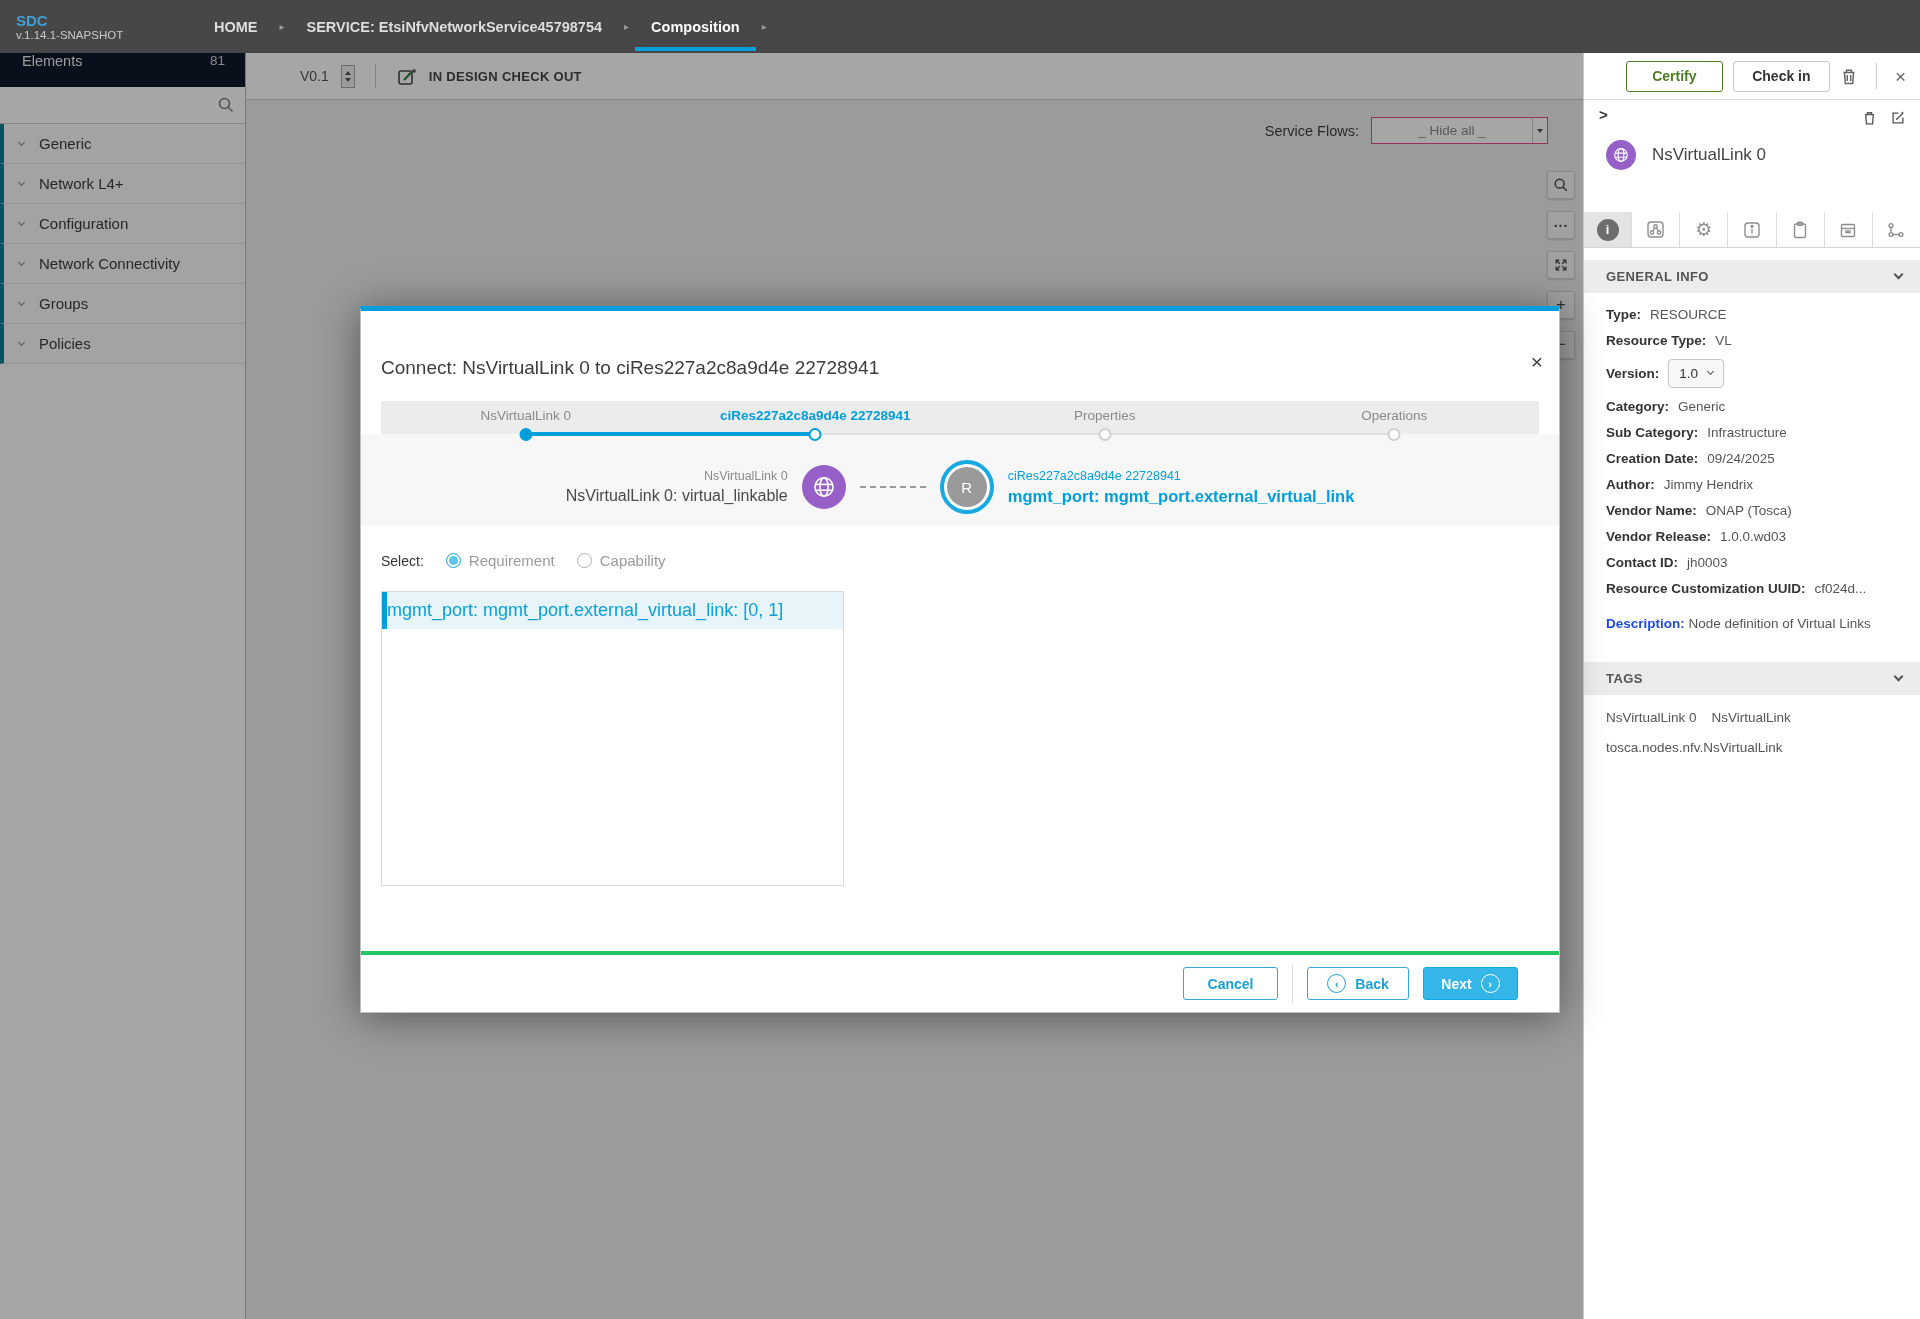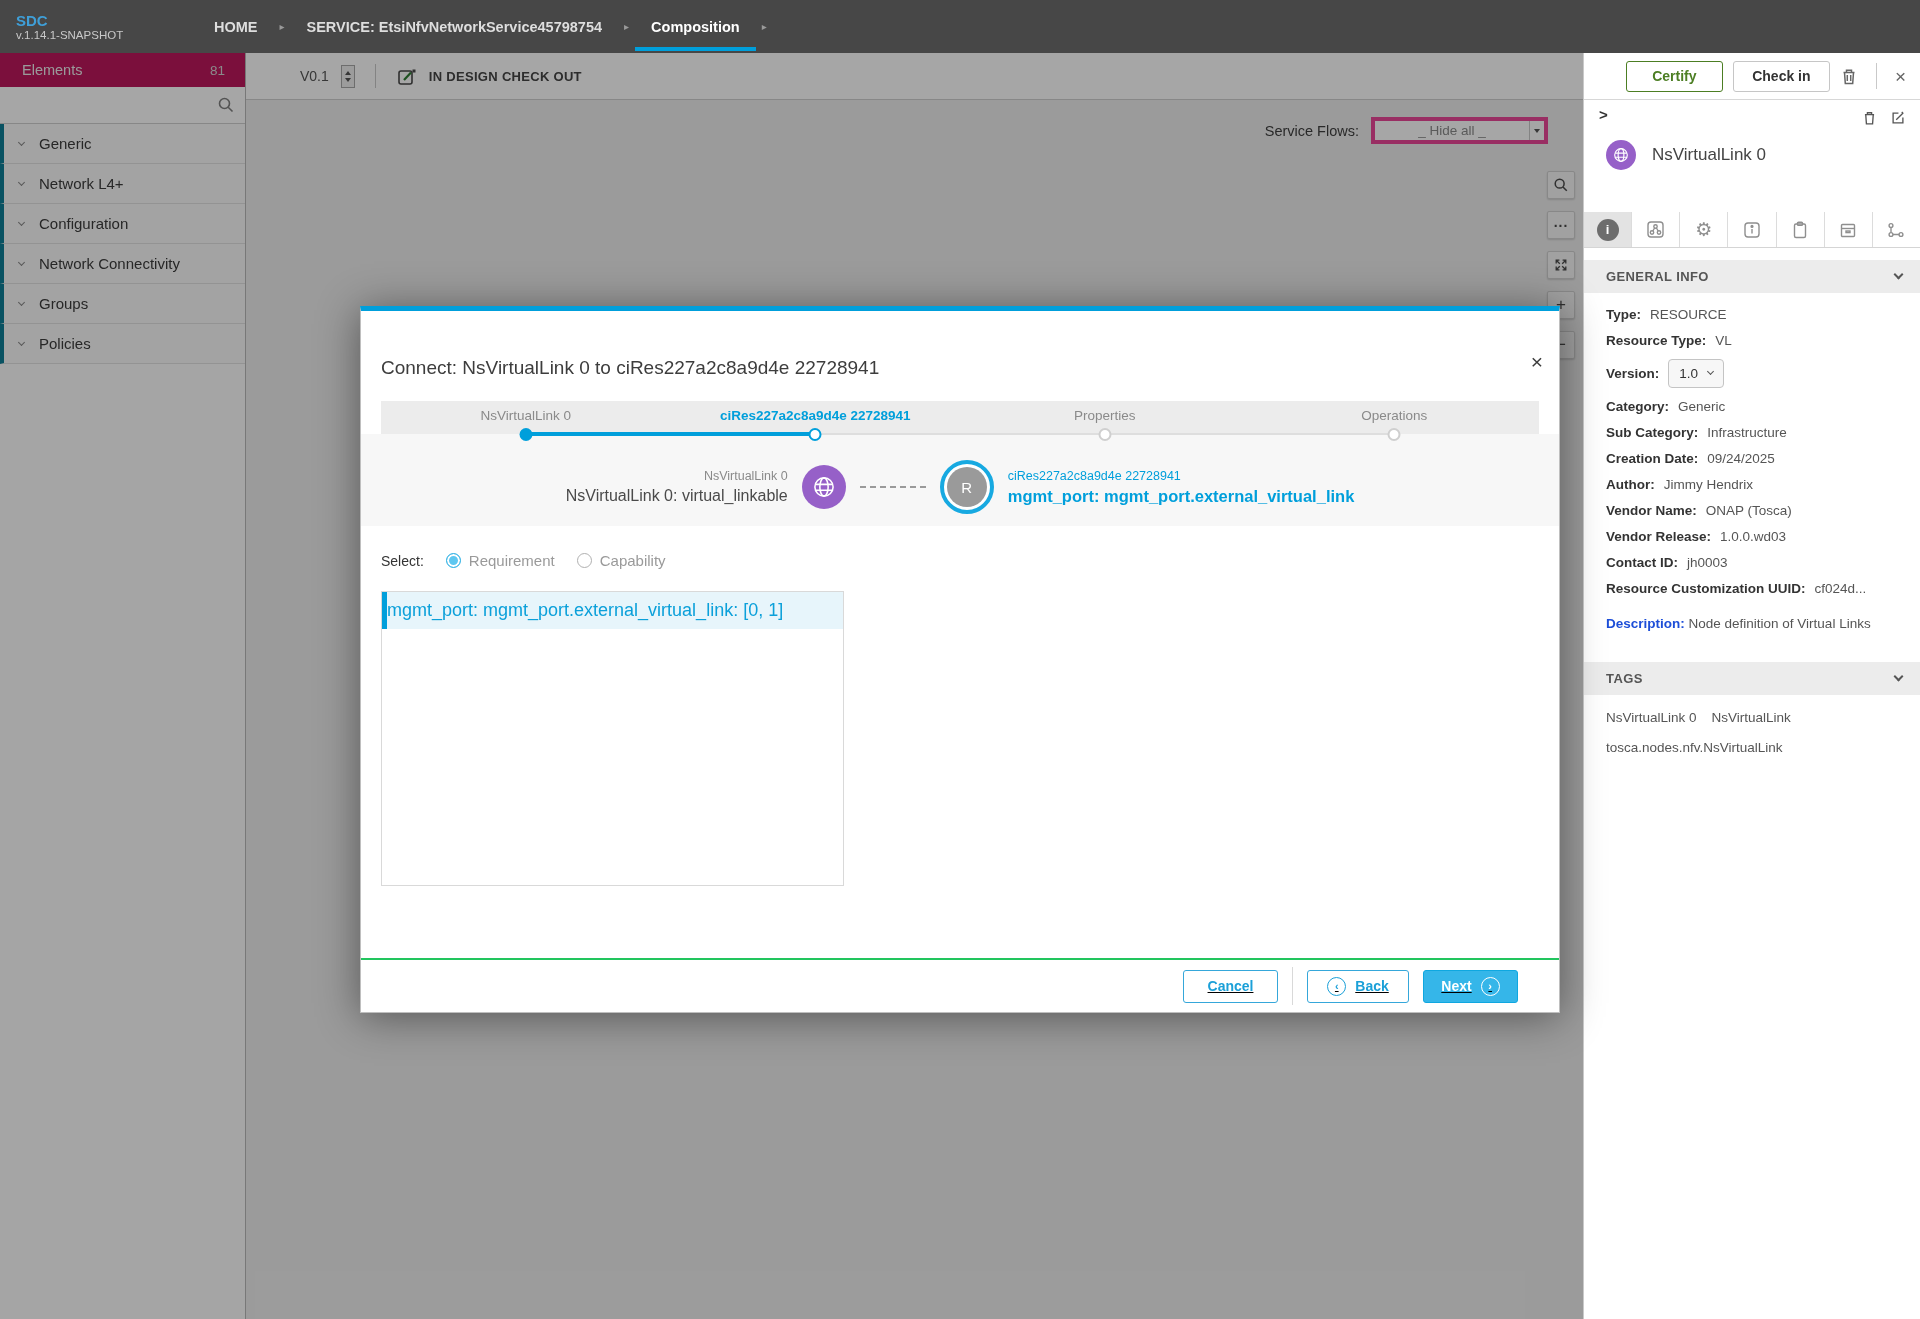--- a/index.html
+++ b/index.html
@@ -16,21 +16,21 @@
   .breadcrumbs { display:flex; align-items:center; gap:22px; margin-left:14px; }
   .crumb { position:relative; color:#dedede; font-size:14.5px; font-weight:700; cursor:pointer; }
   .crumb.active { color:#ffffff; }
   .crumb.active::after { content:""; position:absolute; left:-16px; right:-16px; bottom:-16px;
     height:4px; background:#009fdb; }
   .crumb-arrow { color:#9a9a9a; font-size:10px; }
 
   
   .sidebar { position:absolute; left:0; top:53px; width:246px; bottom:0; background:#fdfdfd;
     border-right:1px solid #b9b9b9; }
-  .side-head { height:34px; background:#be185d; color:#ededed; display:flex; align-items:center;
+  .side-head { height:34px; background:#0f172a; color:#ededed; display:flex; align-items:flex-start;
     justify-content:space-between; padding:0 20px 0 22px; font-size:14.5px; }
   .side-count { color:#d5d5d5; font-size:13.5px; }
   .side-search { position:relative; height:37px; background:#fff; border-bottom:1px solid #cfcfcf; }
   .side-search input { width:100%; height:100%; border:0; outline:none; background:transparent;
     padding:0 36px 0 12px; font-size:13px; color:#444; }
   .side-search svg { position:absolute; right:10px; top:9px; }
   .side-item { height:40px; display:flex; align-items:center; gap:15px; padding-left:15px;
     background:#fafafa; border-bottom:1px solid #e2e2e2; border-left:4px solid #0f7f97;
     font-size:15px; color:#3c3c3c; cursor:pointer; }
   .chev-sm { display:inline-block; width:5px; height:5px; border-right:1.5px solid #878787;
@@ -44,21 +44,21 @@
   .spinner { width:14px; height:23px; border:1px solid #a8a8a8; background:#f0f0f0; display:flex;
     flex-direction:column; align-items:center; justify-content:center; gap:3px; cursor:pointer; }
   .tri-up { width:0; height:0; border-left:3.5px solid transparent; border-right:3.5px solid transparent;
     border-bottom:4px solid #555; }
   .tri-down { width:0; height:0; border-left:3.5px solid transparent; border-right:3.5px solid transparent;
     border-top:4px solid #555; }
   .vdiv { width:1px; height:24px; background:#c9c9c9; margin:0 8px; }
   .ws-status { font-size:13px; font-weight:700; color:#454545; letter-spacing:.3px; }
   .service-flows { position:absolute; top:64px; right:35px; display:flex; align-items:center; gap:12px; }
   .sf-label { font-size:14.5px; color:#3f3f3f; }
-  .sf-select { width:177px; height:27px; background:#fff; border:4px solid #ec4899; display:flex;
+  .sf-select { width:177px; height:27px; background:#fff; border:1px solid #ec4899; display:flex;
     align-items:center; cursor:pointer; }
   .sf-value { flex:1; text-align:center; font-size:13.5px; color:#8a8a8a; }
   .sf-arrow { width:15px; height:100%; border-left:1px solid #c9c9c9; display:flex; align-items:center;
     justify-content:center; background:#fdfdfd; }
   .zoom-col { position:absolute; right:8px; top:118px; display:flex; flex-direction:column; gap:12px; }
   .zoom-btn { width:28px; height:28px; background:#f7f7f7; border:1px solid #d2d2d2; border-radius:2px;
     display:flex; align-items:center; justify-content:center; cursor:pointer; color:#4a4a4a;
     font-size:14px; box-shadow:0 1px 2px rgba(0,0,0,.15); }
 
   
@@ -154,22 +154,22 @@
   .m-dropdown { margin:6px 20px 0; width:463px; height:30px; border:1px solid #cfcfcf; background:#fdfdfd;
     display:flex; align-items:center; cursor:pointer; }
   .m-dropdown-value { flex:1; padding-left:10px; font-size:15px; color:#666; }
   .m-dropdown-arrow { width:17px; height:100%; border-left:1px solid #cfcfcf; display:flex;
     align-items:center; justify-content:center; background:#fff; }
   .m-list { margin:22px 20px 0; width:463px; height:295px; border:1px solid #d9d9d9; background:#fff;
     overflow:hidden; }
   .m-list-item { height:37px; line-height:37px; padding-left:0; font-size:18px; color:#0ba0da;
     cursor:pointer; }
   .m-list-item.sel { background:#e7f5fb; border-left:5px solid #009fdb; }
-  .m-footer { position:absolute; left:0; right:0; bottom:0; height:54px; border-top:2px solid #22c55e;
-    display:flex; align-items:center; justify-content:flex-end; padding-right:41px; gap:14px;text-decoration:underline; }
+  .m-footer { position:absolute; left:0; right:0; bottom:0; height:61px; border-top:4px solid #22c55e;
+    display:flex; align-items:center; justify-content:flex-end; padding-right:41px; gap:14px; }
   .btn-cancel { width:95px; height:33px; background:#fff; border:1px solid #35a7da; border-radius:3px;
     color:#1ba0d8; font-size:14px; font-weight:700; cursor:pointer; }
   .f-div { width:1px; height:38px; background:#d9d9d9; }
   .btn-back { width:102px; height:33px; background:#fff; border:1px solid #35a7da; border-radius:3px;
     color:#1ba0d8; font-size:14px; font-weight:700; cursor:pointer; display:inline-flex;
     align-items:center; justify-content:center; gap:9px; }
   .btn-next { width:95px; height:33px; background:#35b6e9; border:1px solid #0fa7e0; border-radius:3px;
     color:#fff; font-size:14px; font-weight:700; cursor:pointer; display:inline-flex;
     align-items:center; justify-content:center; gap:9px; }
   .circ-ico { width:19px; height:19px; border-radius:50%; border:1.5px solid currentColor; display:flex;

